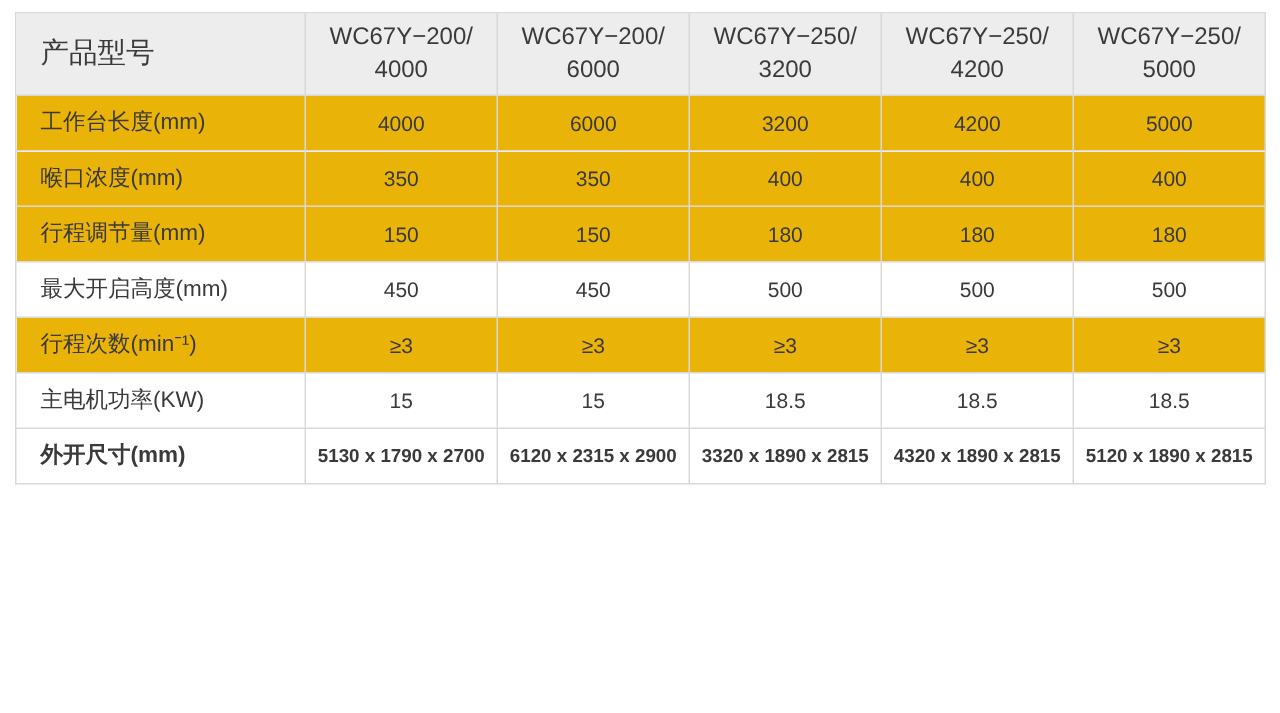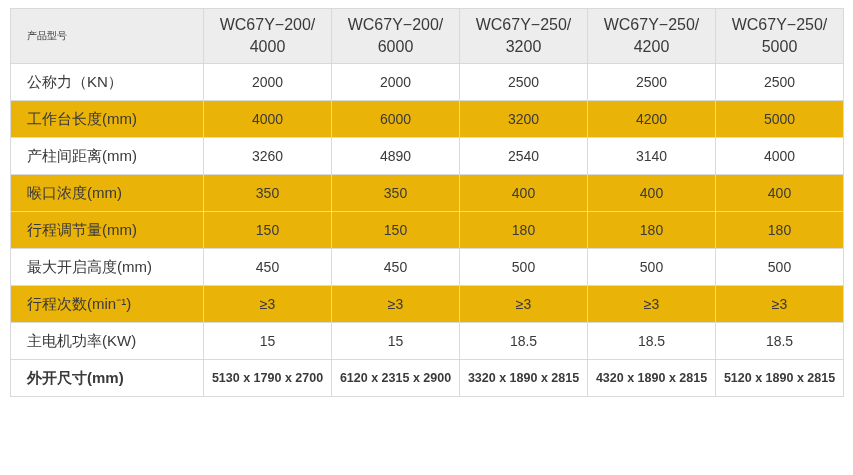--- a/index.html
+++ b/index.html
@@ -38,21 +38,21 @@
     white-space: nowrap;
     overflow: hidden;
   }
   table.spec-table tr.header-row td {
     height: 54px;
     font-size: 16px;
     background: #ededed;
     color: #3a3a3a;
   }
   table.spec-table tr.header-row td.row-label {
-    font-size: 10px;
+    font-size: 19px;
     font-family: Liberation Serif, serif;
   }
   table.spec-table td.row-label {
     text-align: left;
     padding-left: 16px;
     font-size: 15px;
     color: #3a3a3a;
     white-space: nowrap;
   }
   table.spec-table tr.shade td {
@@ -103,46 +103,30 @@
         <td>
           <span class="hdr-line">WC67Y−250/</span>
           <span class="hdr-line">4200</span>
         </td>
         <td>
           <span class="hdr-line">WC67Y−250/</span>
           <span class="hdr-line">5000</span>
         </td>
       </tr>
 
-      <tr class="plain">
-        <td class="row-label">公称力（KN）</td>
-        <td>2000</td>
-        <td>2000</td>
-        <td>2500</td>
-        <td>2500</td>
-        <td>2500</td>
-      </tr>
 
       <tr class="shade">
         <td class="row-label">工作台长度(mm)</td>
         <td>4000</td>
         <td>6000</td>
         <td>3200</td>
         <td>4200</td>
         <td>5000</td>
       </tr>
 
-      <tr class="plain">
-        <td class="row-label">产柱间距离(mm)</td>
-        <td>3260</td>
-        <td>4890</td>
-        <td>2540</td>
-        <td>3140</td>
-        <td>4000</td>
-      </tr>
 
       <tr class="shade">
         <td class="row-label">喉口浓度(mm)</td>
         <td>350</td>
         <td>350</td>
         <td>400</td>
         <td>400</td>
         <td>400</td>
       </tr>
 

